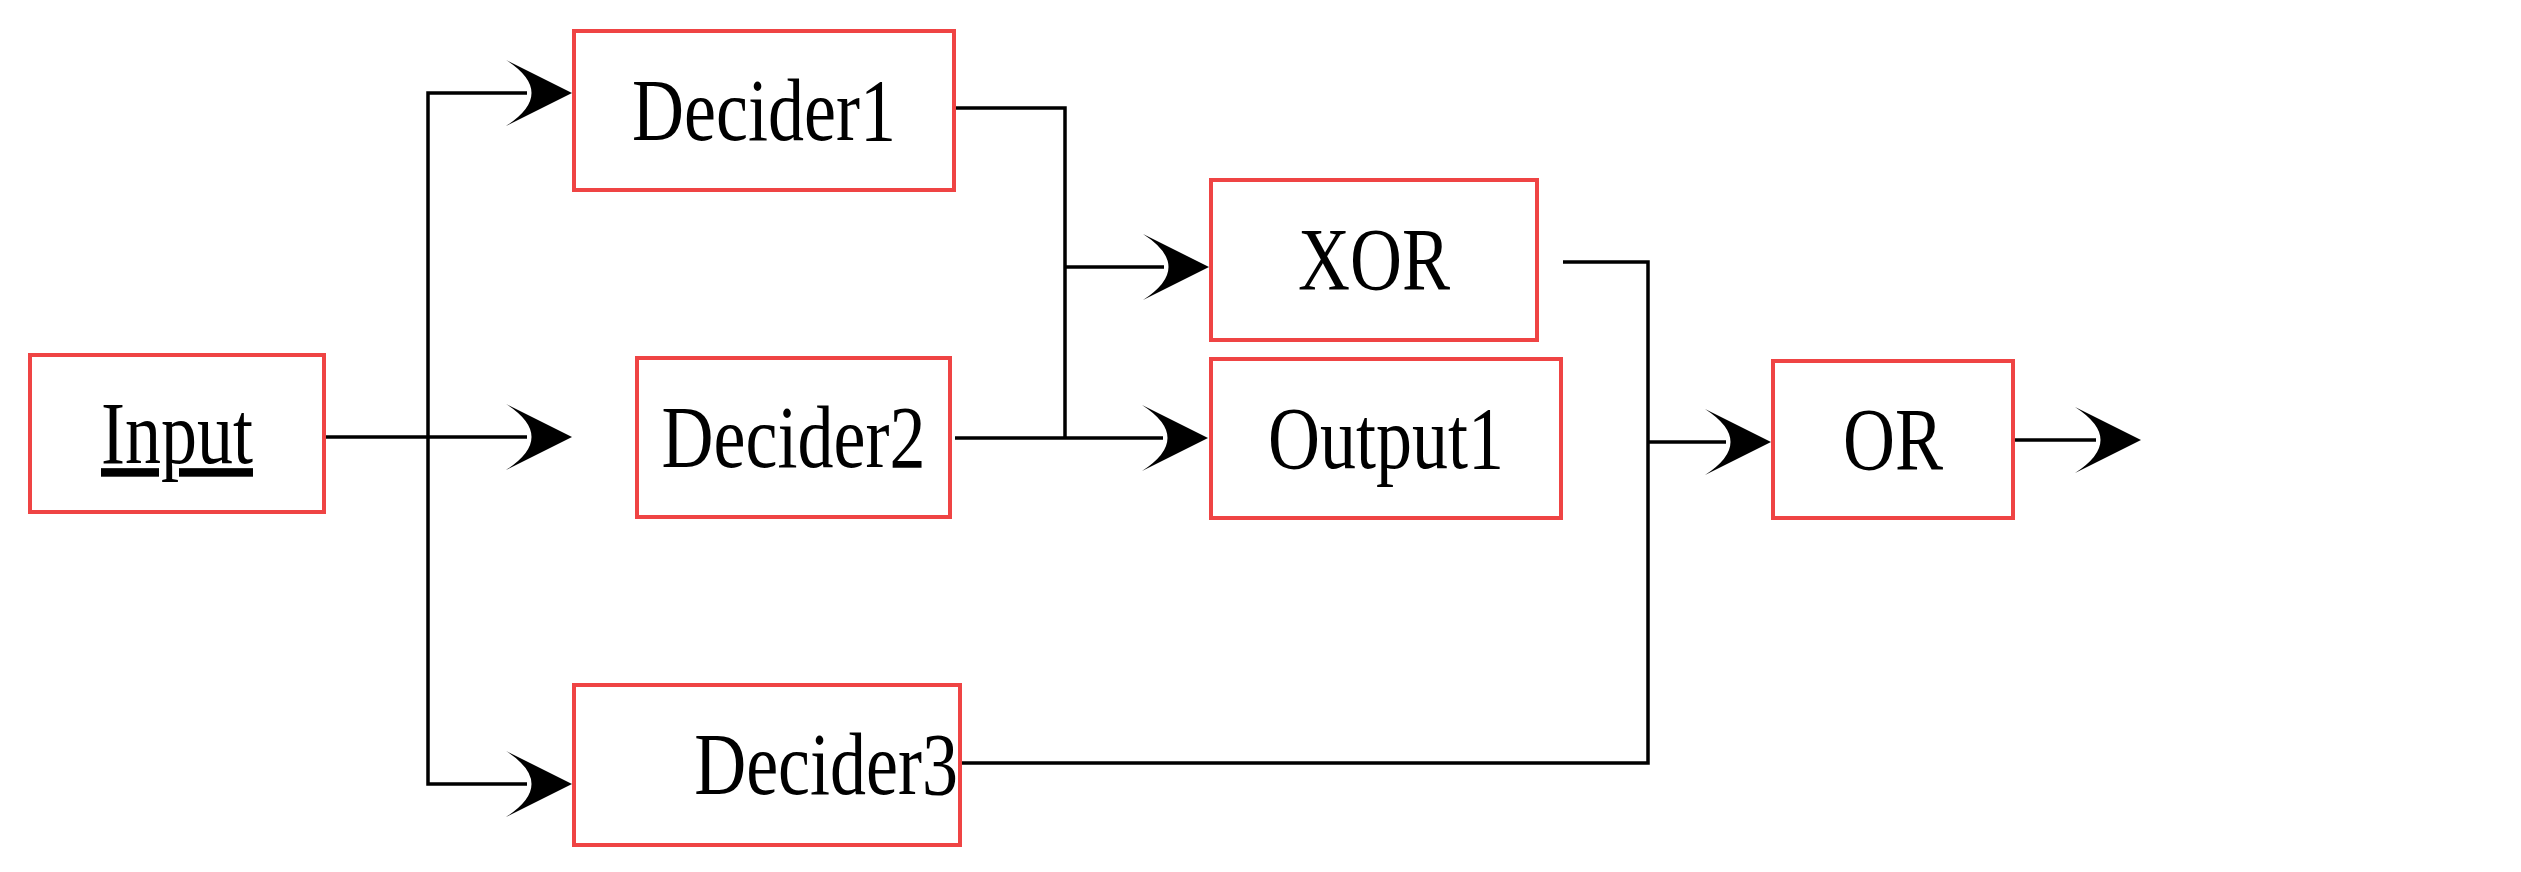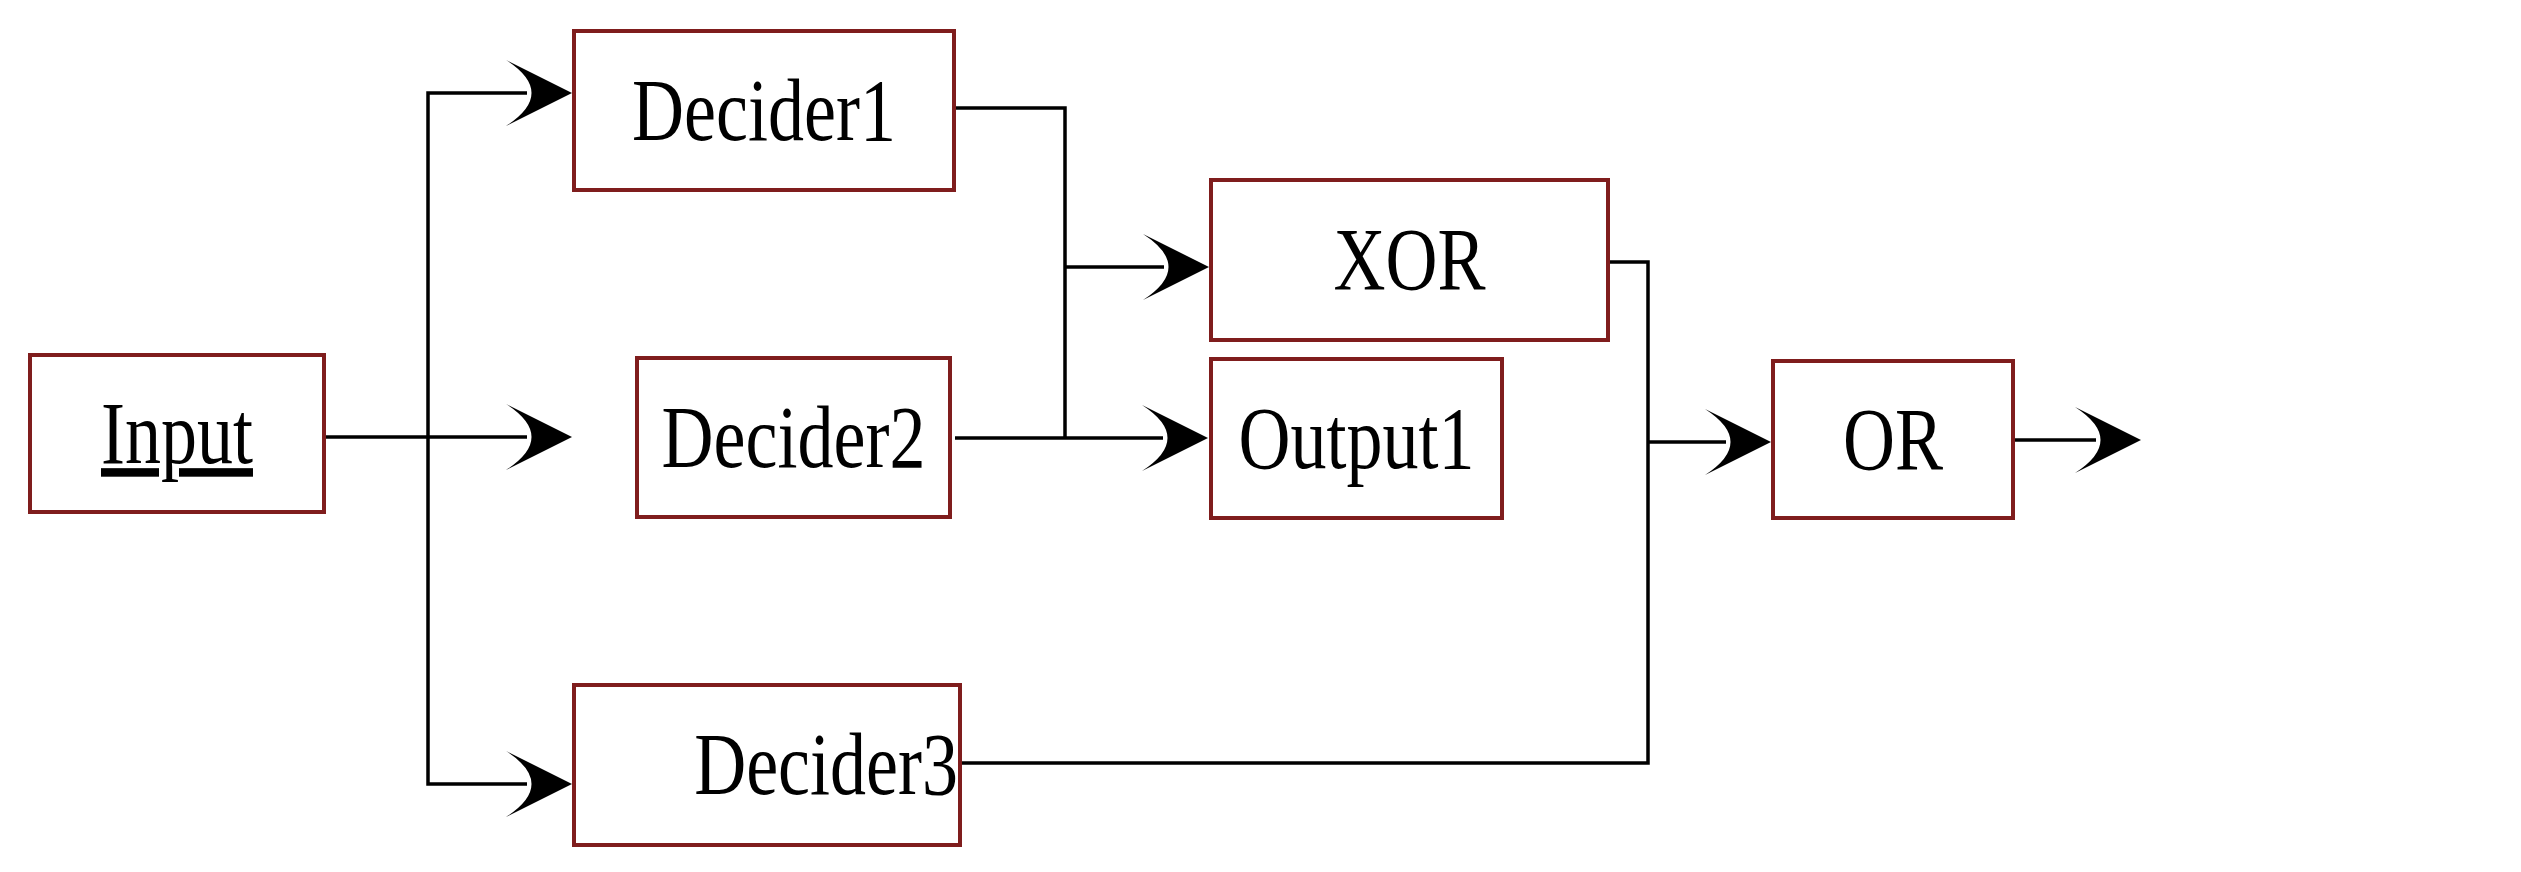--- a/index.html
+++ b/index.html
@@ -22,42 +22,42 @@
     stroke: #000000;
     stroke-width: 3.5;
     stroke-linecap: butt;
     stroke-linejoin: miter;
   }
   svg.connectors .arrowhead { fill: #000000; stroke: none; }
   .node {
     position: absolute;
     z-index: 2;
     box-sizing: border-box;
-    border: 4px solid #7f1d1d;
+    border: 4px solid #ef4444;
     background: #ffffff;
     display: flex;
     align-items: center;
     justify-content: center;
   }
   .node-label {
     display: inline-block;
     font-size: 72px;
     line-height: 1;
     color: #000000;
     transform: scaleY(1.22);
     transform-origin: center;
     white-space: nowrap;
   }
   
   .n-input    { left: 28px;   top: 353px; width: 298px; height: 161px; text-decoration: underline; }
   .n-decider1 { left: 572px;  top: 29px;  width: 384px; height: 163px; }
   .n-decider2 { left: 599px;  top: 356px; width: 317px; height: 163px; margin-left: 36px; }
   .n-decider3 { left: 572px;  top: 683px; width: 390px; height: 164px; justify-content: flex-end; }
-  .n-xor      { left: 1209px; top: 178px; width: 401px; height: 164px; }
-  .n-output1  { left: 1209px; top: 357px; width: 295px; height: 163px; }
+  .n-xor      { left: 1209px; top: 178px; width: 330px; height: 164px; }
+  .n-output1  { left: 1209px; top: 357px; width: 354px; height: 163px; }
   .n-or       { left: 1771px; top: 359px; width: 244px; height: 161px; }
   .n-output2  { left: 2141px; top: 359px; width: 352px; height: 162px; }
 </style>
 </head>
 <body>
 
 <div class="canvas">
 
   <svg class="connectors" viewBox="0 0 2521 872" xmlns="http://www.w3.org/2000/svg">
     <defs>

